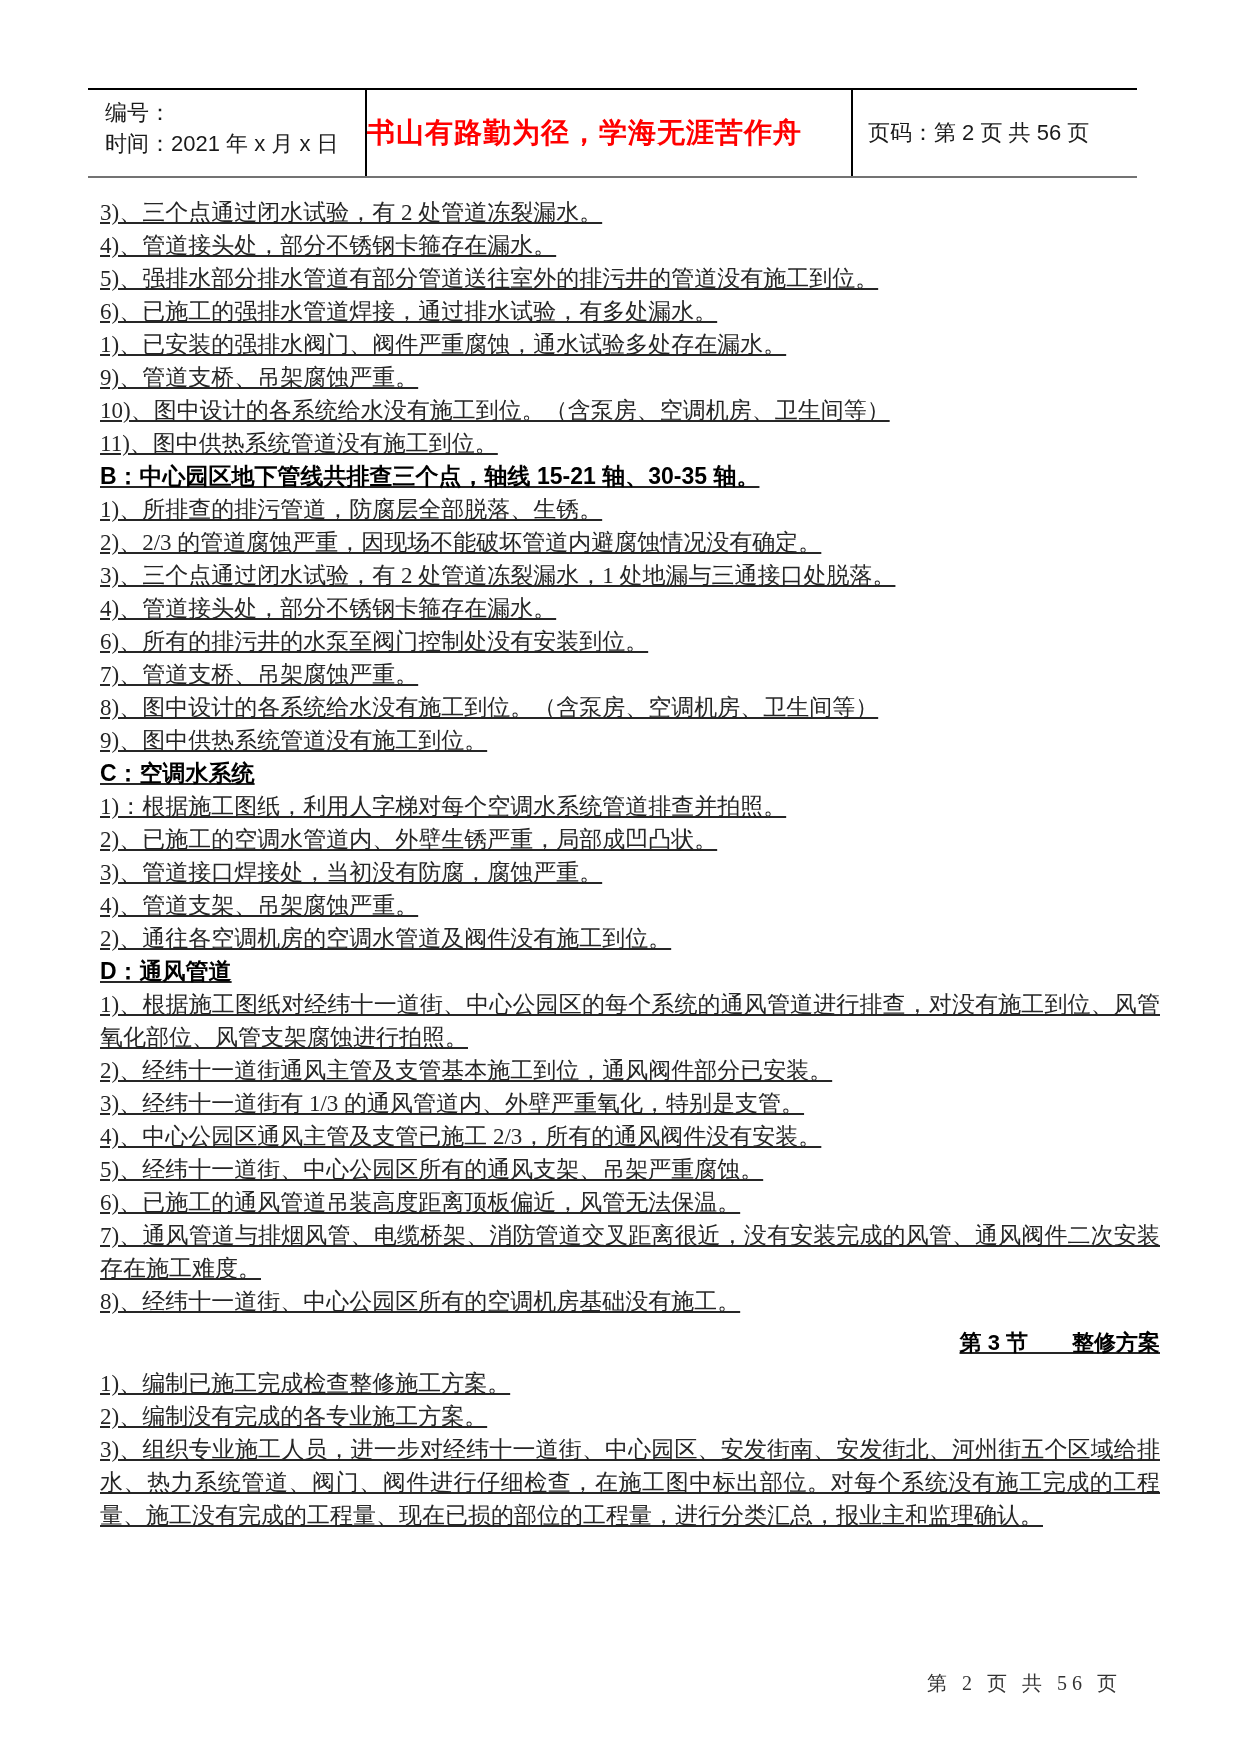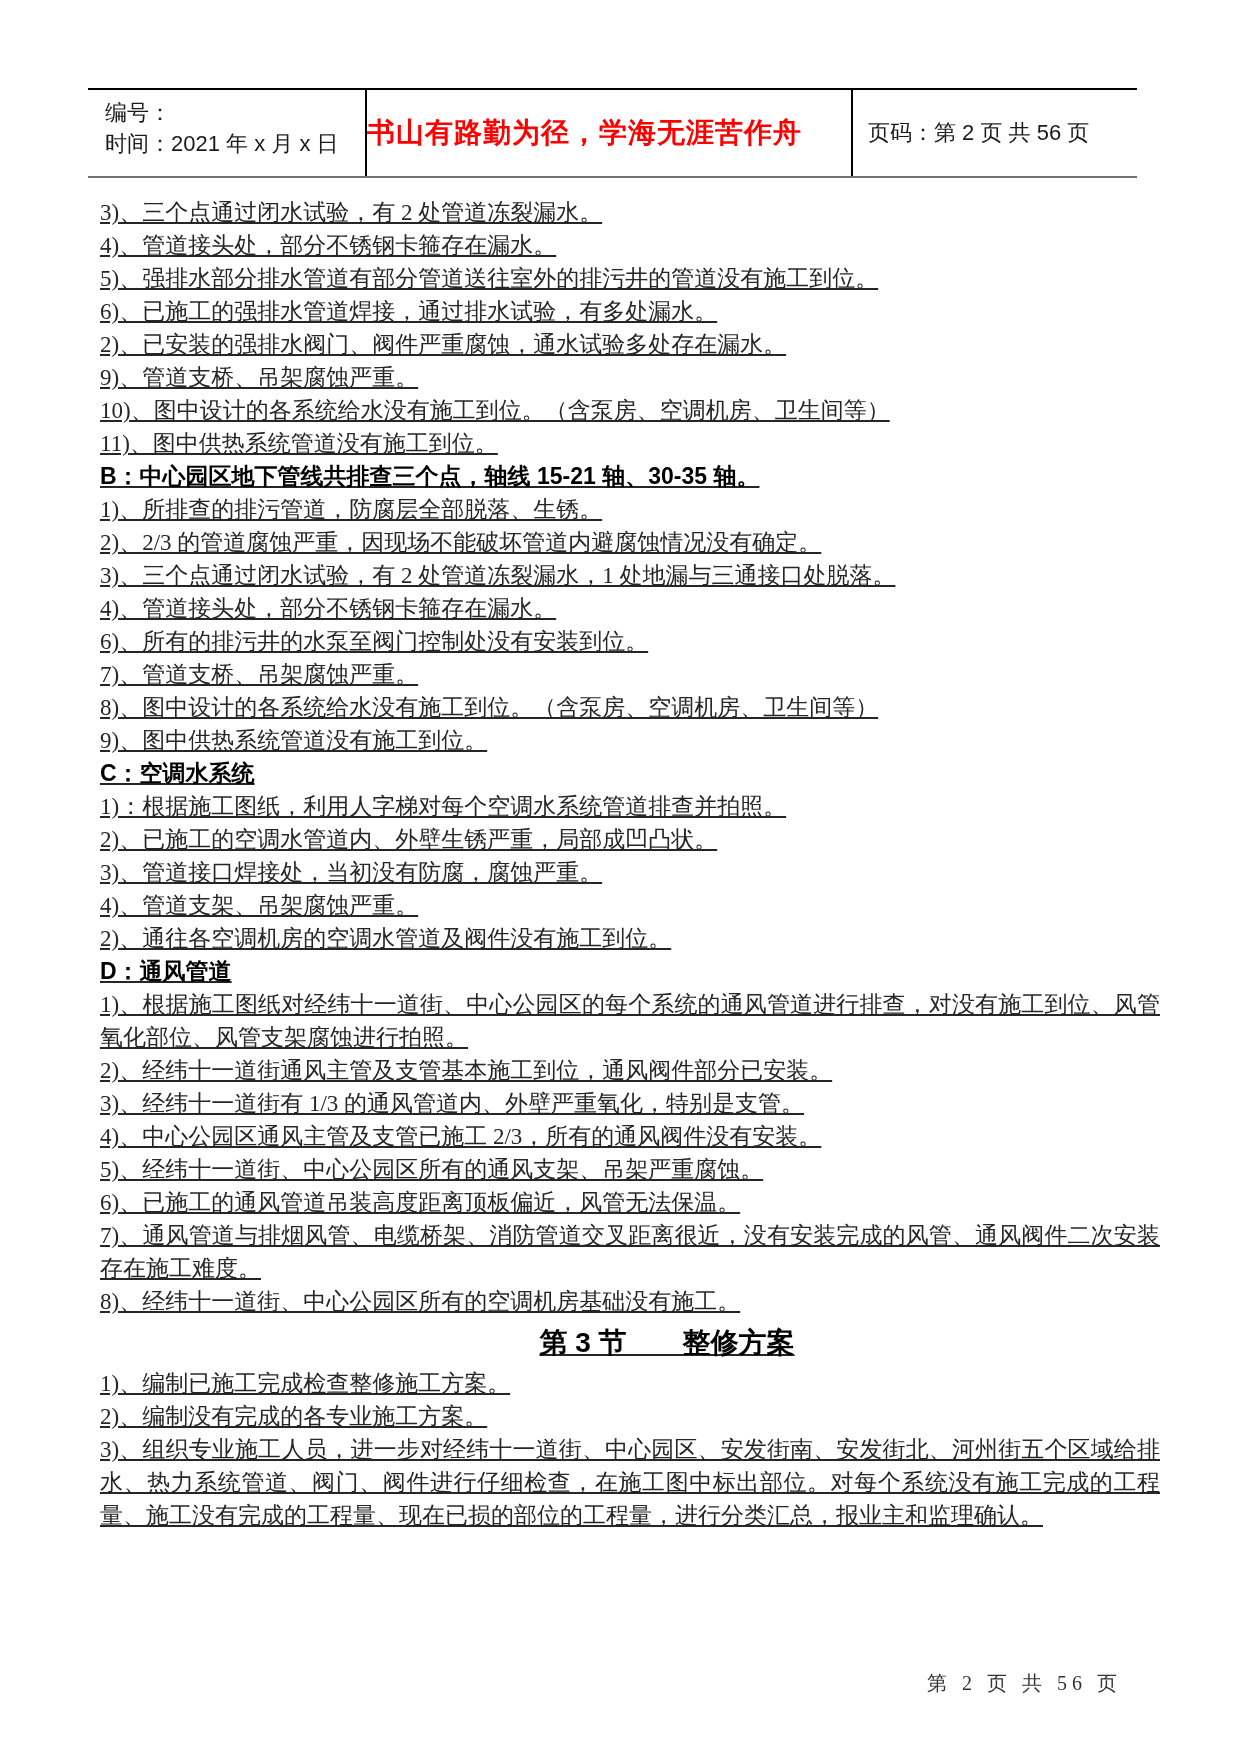--- a/index.html
+++ b/index.html
@@ -51,24 +51,24 @@
     text-decoration:underline;
   }
   .para{margin:0;}
   .p-bold{
     font-weight:bold;color:#000;
     font-family:"Liberation Sans","DejaVu Sans",sans-serif;
   }
   .p-section-title{
     font-weight:bold;color:#000;
     font-family:"Liberation Sans","DejaVu Sans",sans-serif;
-    font-size:28px;
+    font-size:22px;
     padding-left:74px;
     margin:8px 0;
-    text-align:center;
+    text-align:right;
   }
   
   .page-footer{
     position:absolute;
     right:119px;top:1626px;
     font-size:20px;color:#333;
     letter-spacing:5px;
     font-family:"Liberation Serif","DejaVu Serif",serif;
     margin-top:44px;
   }
@@ -89,21 +89,21 @@
     <div class="hcell hcell-page">
       <span>页码：第 2 页 共 56 页</span>
     </div>
   </div>
 
   <div class="doc-body">
       <p class="para">3)、三个点通过闭水试验，有 2 处管道冻裂漏水。</p>
       <p class="para">4)、管道接头处，部分不锈钢卡箍存在漏水。</p>
       <p class="para">5)、强排水部分排水管道有部分管道送往室外的排污井的管道没有施工到位。</p>
       <p class="para">6)、已施工的强排水管道焊接，通过排水试验，有多处漏水。</p>
-      <p class="para">2)、已安装的强排水阀门、阀件严重腐蚀，通水试验多处存在漏水。</p>
+      <p class="para">1)、已安装的强排水阀门、阀件严重腐蚀，通水试验多处存在漏水。</p>
       <p class="para">9)、管道支桥、吊架腐蚀严重。</p>
       <p class="para">10)、图中设计的各系统给水没有施工到位。（含泵房、空调机房、卫生间等）</p>
       <p class="para">11)、图中供热系统管道没有施工到位。</p>
       <p class="para p-bold">B：中心园区地下管线共排查三个点，轴线 15-21 轴、30-35 轴。</p>
       <p class="para">1)、所排查的排污管道，防腐层全部脱落、生锈。</p>
       <p class="para">2)、2/3 的管道腐蚀严重，因现场不能破坏管道内避腐蚀情况没有确定。</p>
       <p class="para">3)、三个点通过闭水试验，有 2 处管道冻裂漏水，1 处地漏与三通接口处脱落。</p>
       <p class="para">4)、管道接头处，部分不锈钢卡箍存在漏水。</p>
       <p class="para">6)、所有的排污井的水泵至阀门控制处没有安装到位。</p>
       <p class="para">7)、管道支桥、吊架腐蚀严重。</p>

